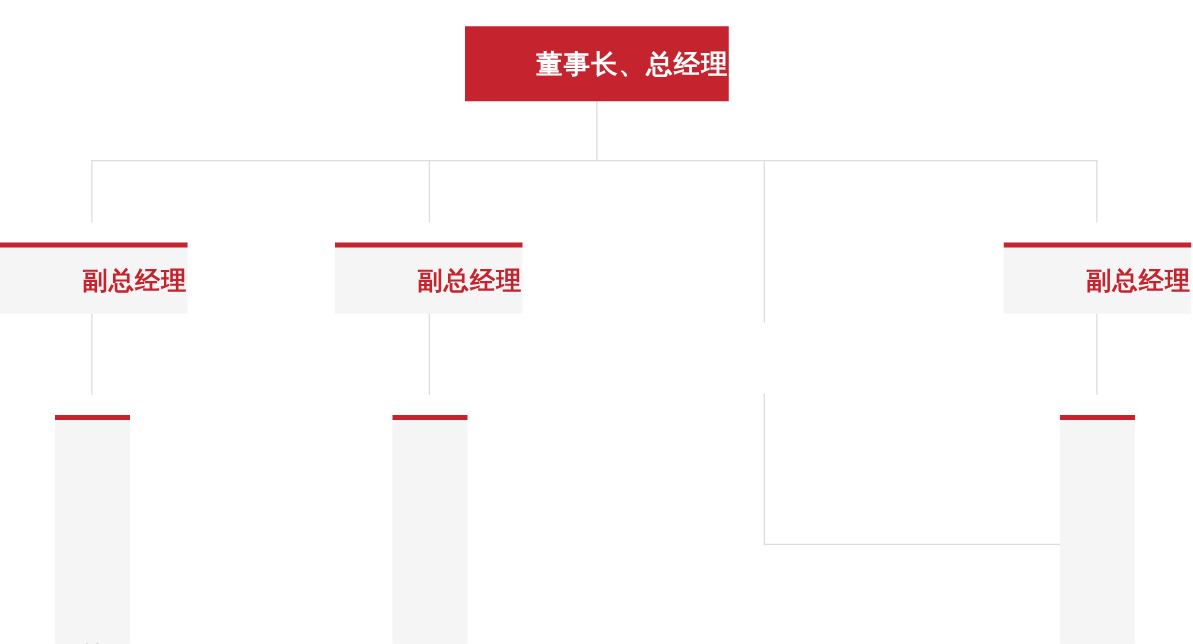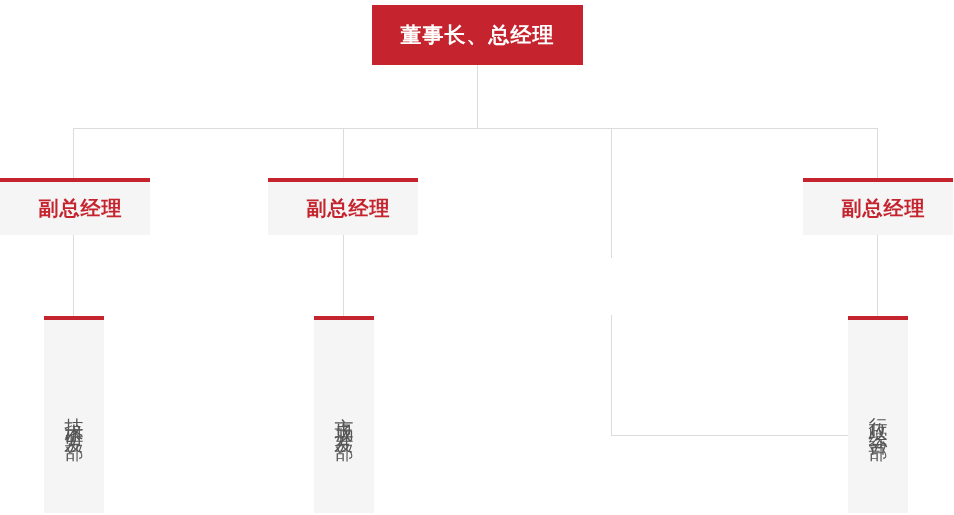--- a/index.html
+++ b/index.html
@@ -19,21 +19,22 @@
     width:954px;
     height:515px;
     background:#ffffff;
     overflow:hidden;
   }
   .node{
     position:absolute;
     box-sizing:border-box;
     display:flex;
     align-items:center;
-    justify-content:center;
+    justify-content:flex-end;
+    margin-top:16px;
   }
   .root-node{
     background:var(--brand-red);
     color:var(--root-text);
     font-size:21px;
     font-weight:bold;
     letter-spacing:1px;
   }
   .mgr-node{
     background:var(--box-bg);

